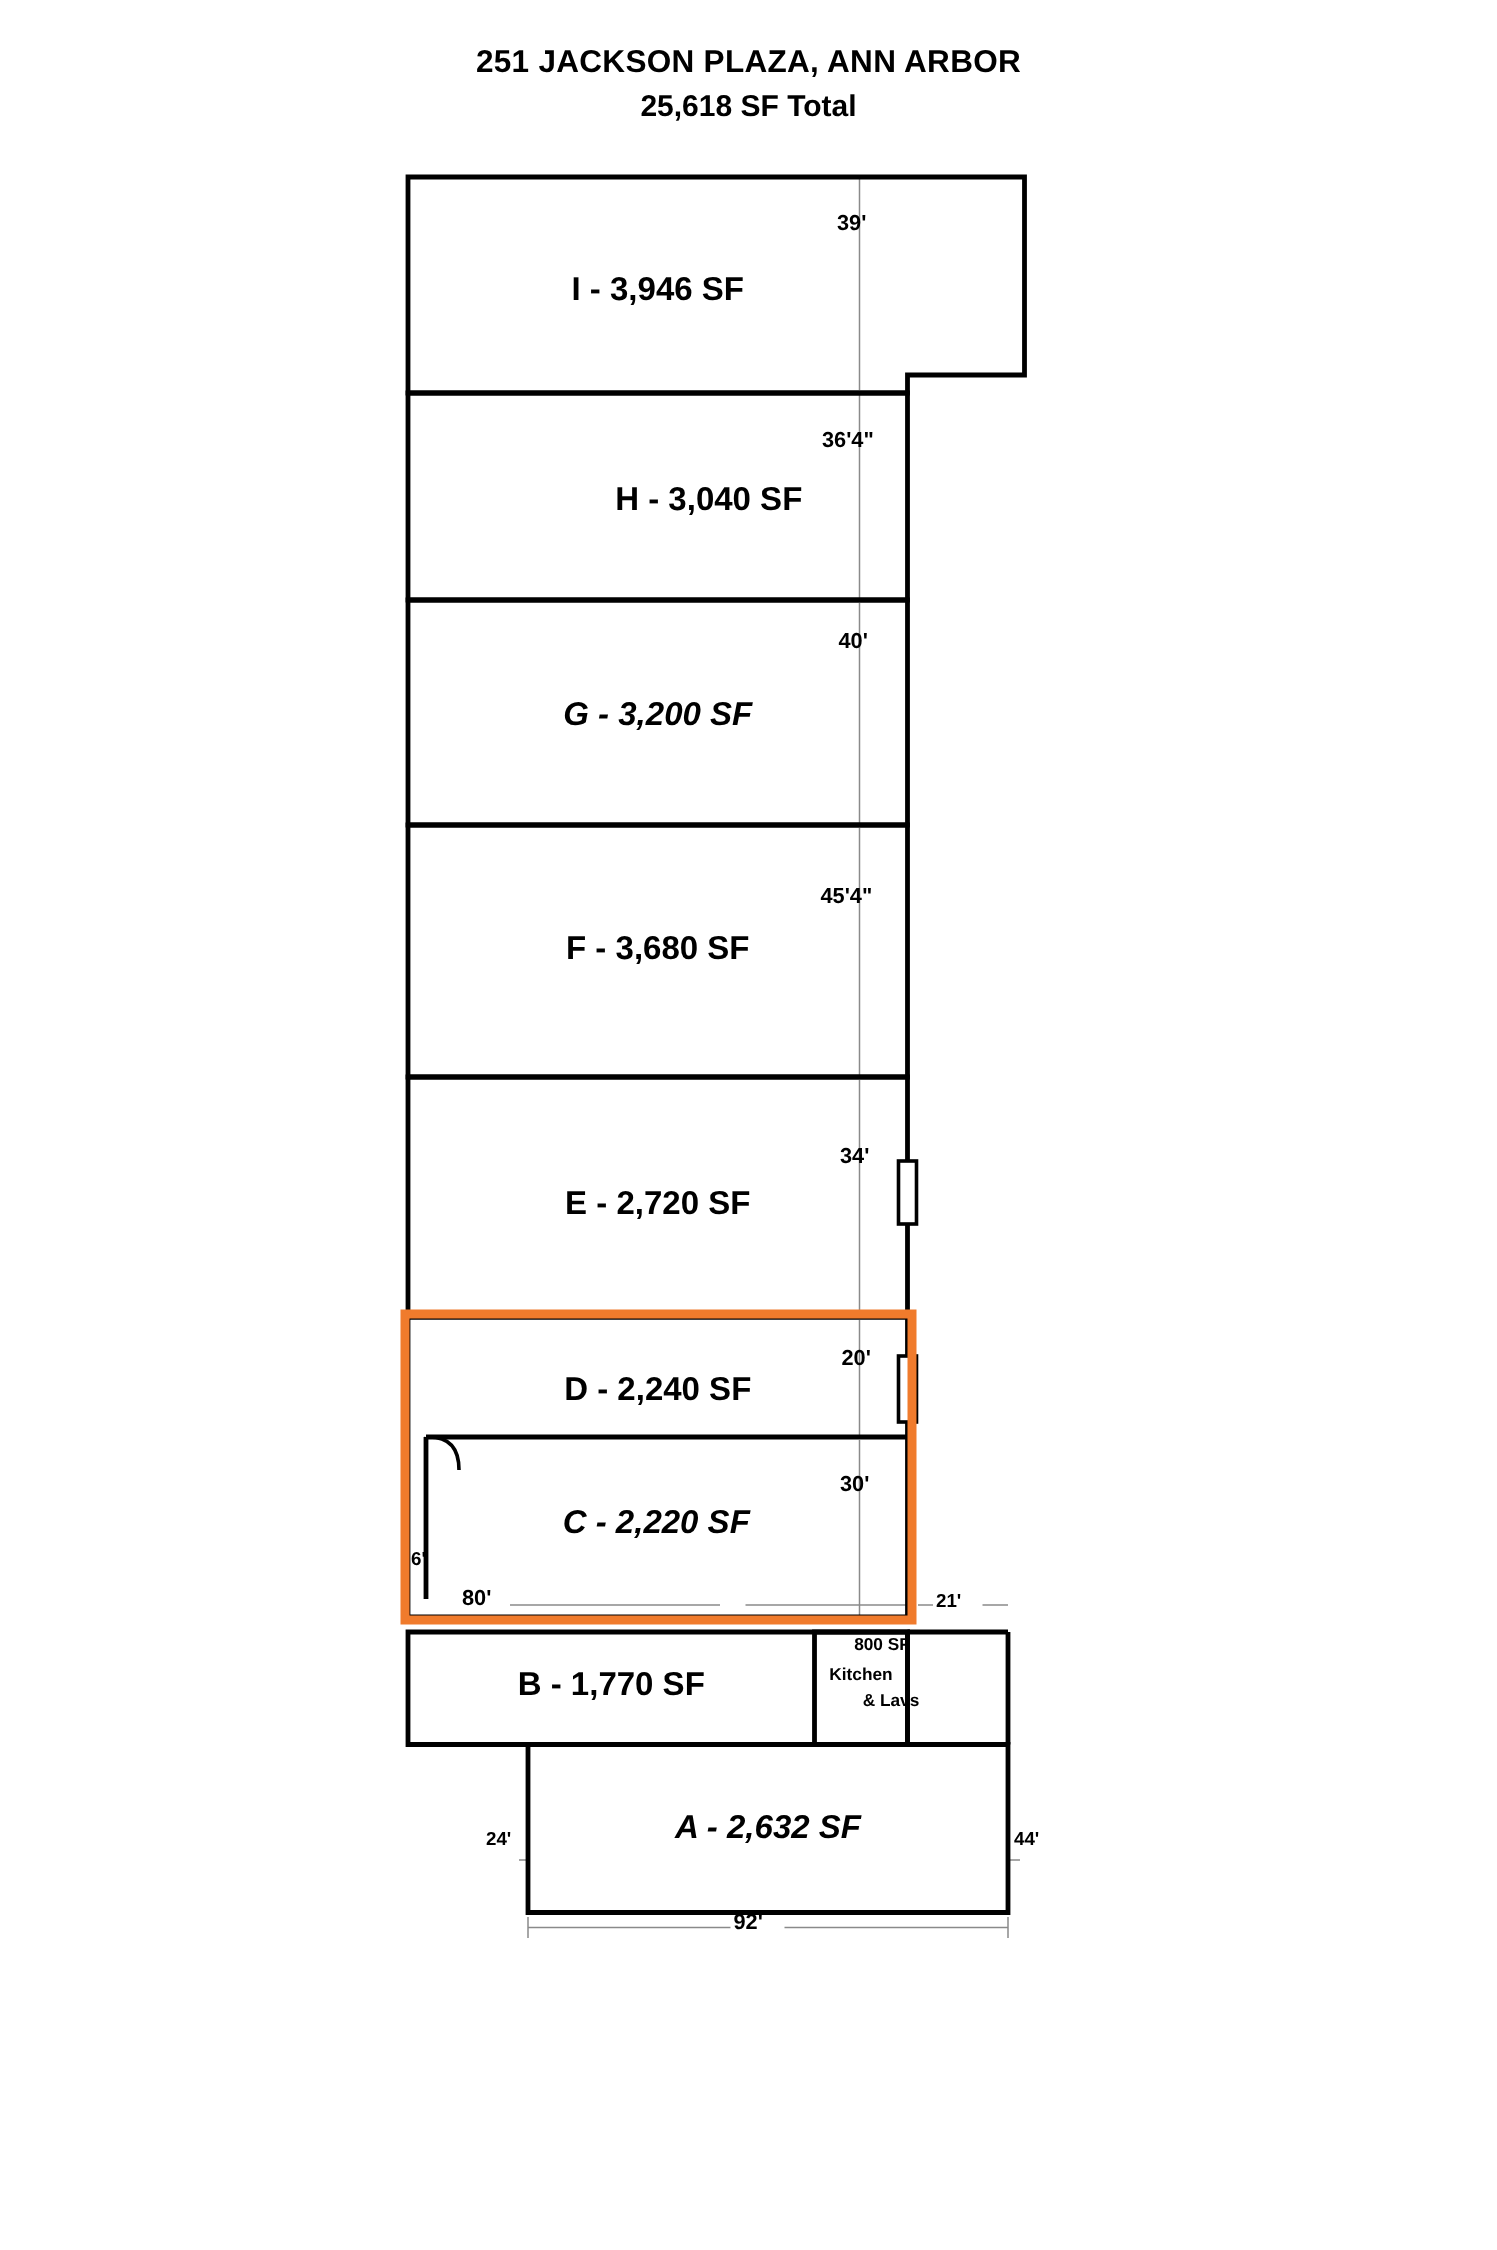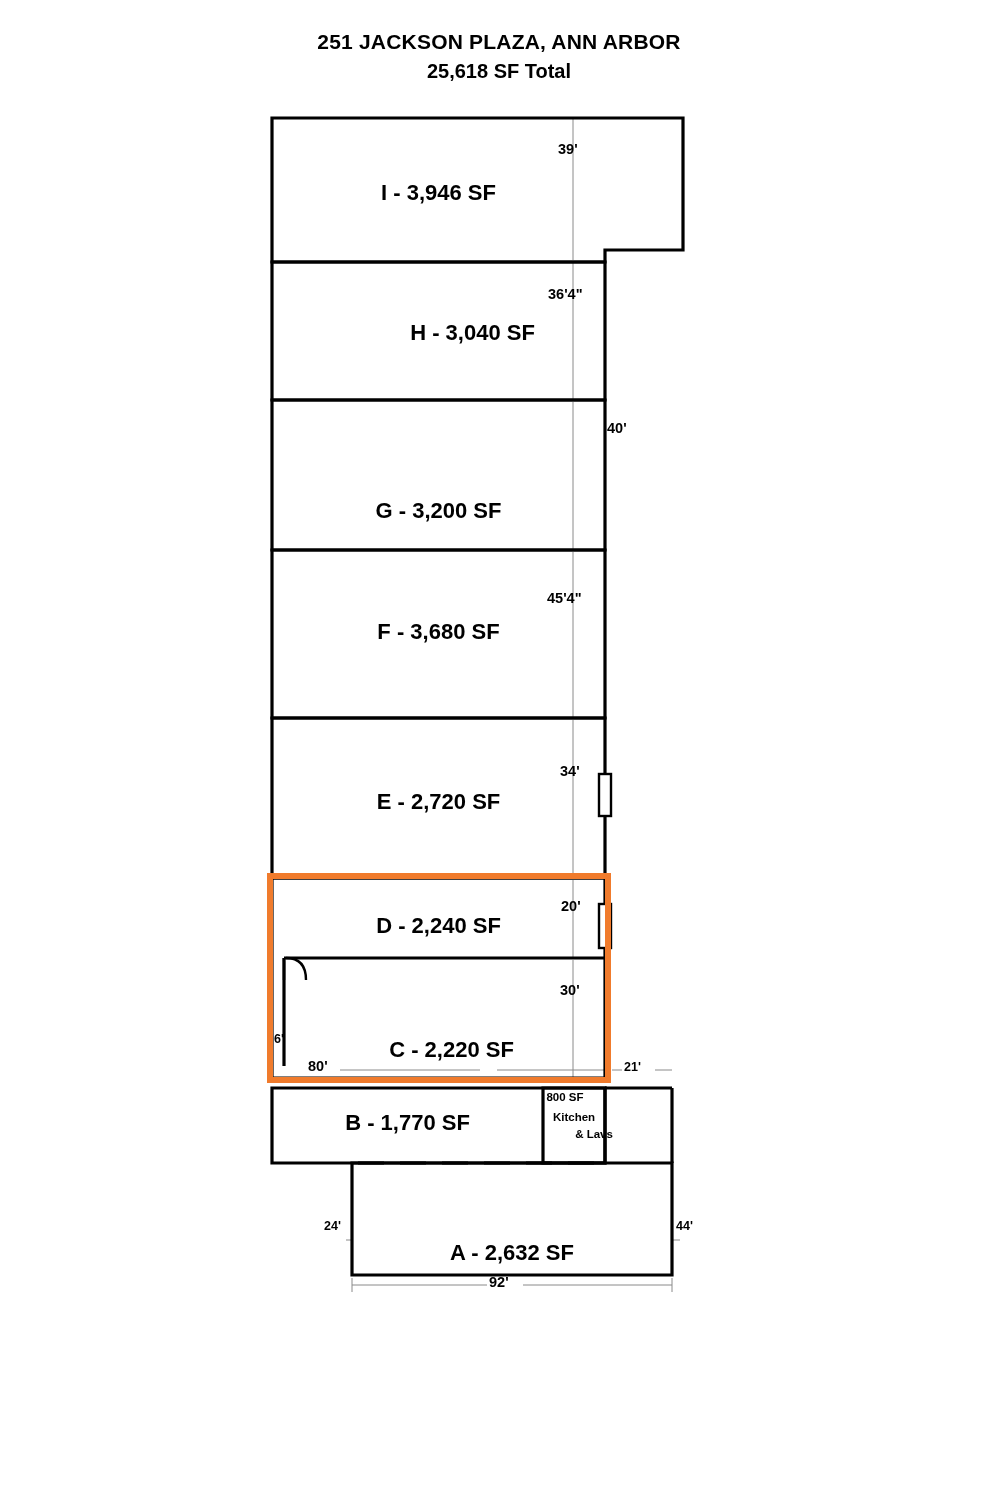--- a/index.html
+++ b/index.html
@@ -66,21 +66,21 @@
     white-space: nowrap;
   }
   .kitchen-txt {
     font-size: 11.5px;
     font-weight: bold;
     line-height: 1.25;
     text-align: center;
     white-space: nowrap;
   }
   .italic-u {
-    margin-top: 35px;
+    font-style: italic;
   }
 </style>
 </head>
 <body>
 
 <div class="title-block">
   <div class="title">251 JACKSON PLAZA, ANN ARBOR</div>
   <div class="subtitle">25,618 SF Total</div>
 </div>
 
@@ -158,39 +158,39 @@
   </g>
 </svg>
 
 <div class="lbl unit-label" style="top:180px; left:272px; width:333px;">I - 3,946 SF</div>
 <div class="lbl dim" style="top:141px; left:558px;">39'</div>
 
 <div class="lbl unit-label" style="top:320px; left:272px; width:333px;padding-left:34px;">H - 3,040 SF</div>
 <div class="lbl dim" style="top:286px; left:548px;">36'4"</div>
 
 <div class="lbl unit-label italic-u" style="top:463px; left:272px; width:333px;">G - 3,200 SF</div>
-<div class="lbl dim" style="top:420px; left:559px;margin-left:48px;">40'</div>
+<div class="lbl dim" style="top:420px; left:559px;">40'</div>
 
 <div class="lbl unit-label" style="top:619px; left:272px; width:333px;">F - 3,680 SF</div>
 <div class="lbl dim" style="top:590px; left:547px;">45'4"</div>
 
 <div class="lbl unit-label" style="top:789px; left:272px; width:333px;">E - 2,720 SF</div>
 <div class="lbl dim" style="top:763px; left:560px;">34'</div>
 
 <div class="lbl unit-label" style="top:913px; left:272px; width:333px;">D - 2,240 SF</div>
 <div class="lbl dim" style="top:898px; left:561px;">20'</div>
 
-<div class="lbl unit-label italic-u" style="top:1002px; left:291px; width:321px;">C - 2,220 SF</div>
+<div class="lbl unit-label italic-u" style="top:1002px; left:277px; width:321px;">C - 2,220 SF</div>
 <div class="lbl dim" style="top:982px; left:560px;">30'</div>
 
 <div class="lbl unit-label" style="top:1110px; left:272px; width:271px;">B - 1,770 SF</div>
 
 <div class="lbl unit-label italic-u" style="top:1205px; left:352px; width:320px;">A - 2,632 SF</div>
 
-<div class="lbl kitchen-txt" style="top:1090px; left:541px; width:48px;">800 SF</div>
+<div class="lbl kitchen-txt" style="top:1090px; left:564px; width:48px;">800 SF</div>
 <div class="lbl kitchen-txt" style="top:1110px; left:543px; width:62px;">Kitchen</div>
 <div class="lbl kitchen-txt" style="top:1127px; left:543px; width:62px;padding-left:20px;">&amp; Lavs</div>
 
 <div class="lbl dim-small" style="top:1032px; left:274px;">6'</div>
 <div class="lbl dim" style="top:1058px; left:308px;">80'</div>
 <div class="lbl dim-small" style="top:1060px; left:624px;">21'</div>
 <div class="lbl dim-small" style="top:1219px; left:324px;">24'</div>
 <div class="lbl dim-small" style="top:1219px; left:676px;">44'</div>
 <div class="lbl dim" style="top:1274px; left:489px;">92'</div>
 

